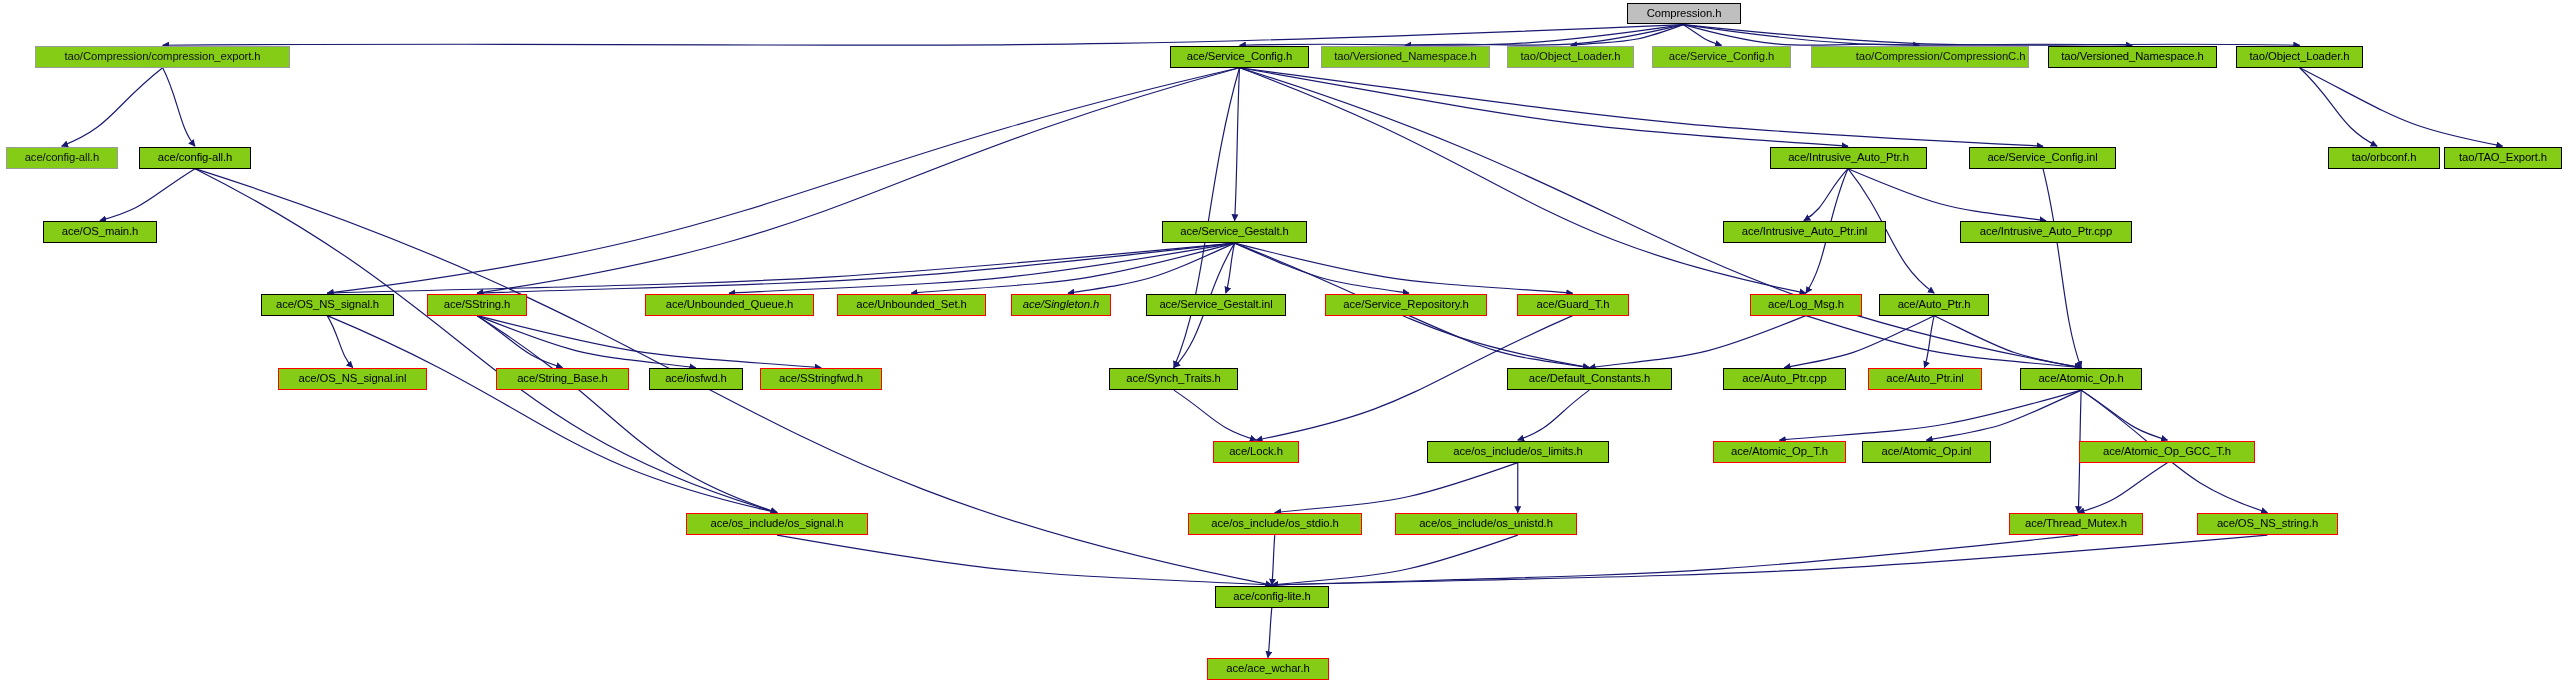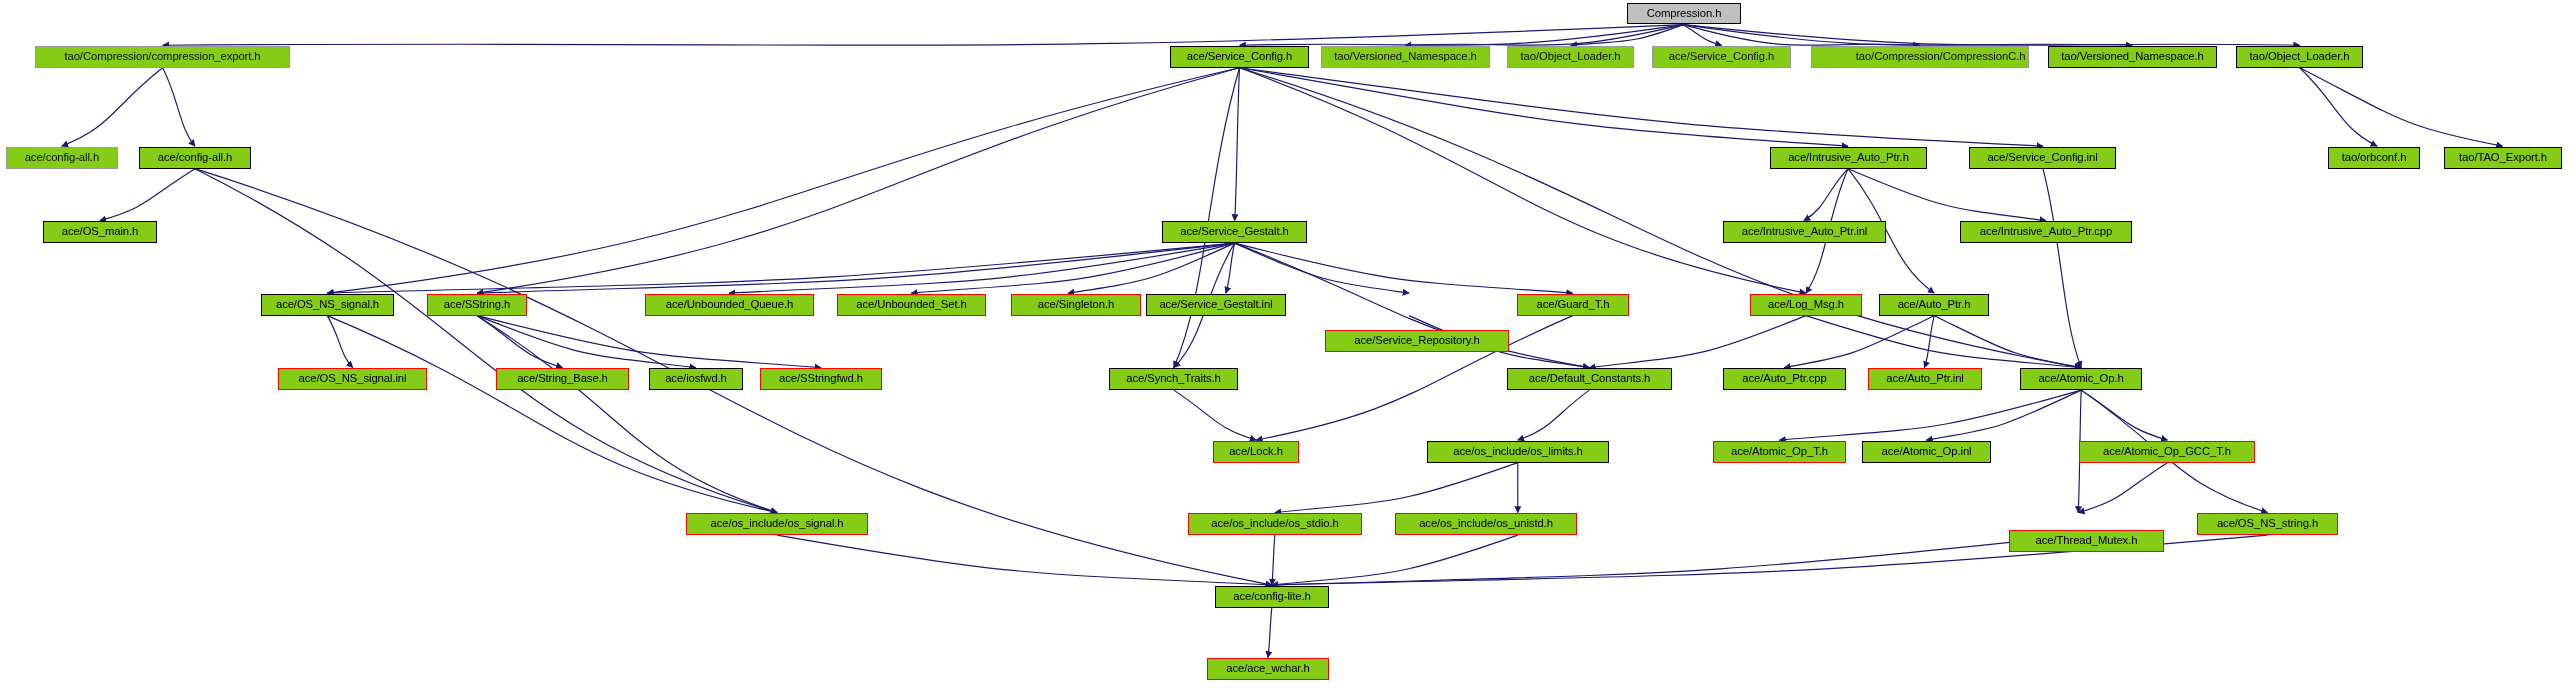--- a/index.html
+++ b/index.html
@@ -167,21 +167,21 @@
       </div>
       <div class="node " style="left: 139px; top: 147px; width: 112px;">
         <span class="node-label">ace/config-all.h</span>
       </div>
       <div class="node " style="left: 1770px; top: 147px; width: 157px;">
         <span class="node-label">ace/Intrusive_Auto_Ptr.h</span>
       </div>
       <div class="node " style="left: 1969px; top: 147px; width: 147px;">
         <span class="node-label">ace/Service_Config.inl</span>
       </div>
-      <div class="node " style="left: 2328px; top: 147px; width: 92px;">
+      <div class="node " style="left: 2328px; top: 147px; width: 112px;">
         <span class="node-label">tao/orbconf.h</span>
       </div>
       <div class="node " style="left: 2444px; top: 147px; width: 118px;">
         <span class="node-label">tao/TAO_Export.h</span>
       </div>
       <div class="node " style="left: 43px; top: 221px; width: 114px;">
         <span class="node-label">ace/OS_main.h</span>
       </div>
       <div class="node " style="left: 1162px; top: 221px; width: 145px;">
         <span class="node-label">ace/Service_Gestalt.h</span>
@@ -197,27 +197,27 @@
       </div>
       <div class="node red" style="left: 427px; top: 294px; width: 100px;">
         <span class="node-label">ace/SString.h</span>
       </div>
       <div class="node red" style="left: 645px; top: 294px; width: 169px;">
         <span class="node-label">ace/Unbounded_Queue.h</span>
       </div>
       <div class="node red" style="left: 837px; top: 294px; width: 149px;">
         <span class="node-label">ace/Unbounded_Set.h</span>
       </div>
-      <div class="node red" style="left: 1011px; top: 294px; width: 130px;">
+      <div class="node red" style="left: 1011px; top: 294px; width: 100px; font-style: italic;">
         <span class="node-label">ace/Singleton.h</span>
       </div>
       <div class="node " style="left: 1146px; top: 294px; width: 140px;">
         <span class="node-label">ace/Service_Gestalt.inl</span>
       </div>
-      <div class="node red" style="left: 1325px; top: 294px; width: 184px; margin-top: 36px;">
+      <div class="node red" style="left: 1325px; top: 294px; width: 162px;">
         <span class="node-label">ace/Service_Repository.h</span>
       </div>
       <div class="node red" style="left: 1517px; top: 294px; width: 112px;">
         <span class="node-label">ace/Guard_T.h</span>
       </div>
       <div class="node red" style="left: 1750px; top: 294px; width: 112px;">
         <span class="node-label">ace/Log_Msg.h</span>
       </div>
       <div class="node " style="left: 1879px; top: 294px; width: 110px;">
         <span class="node-label">ace/Auto_Ptr.h</span>
@@ -266,21 +266,21 @@
       </div>
       <div class="node red" style="left: 686px; top: 513px; width: 182px;">
         <span class="node-label">ace/os_include/os_signal.h</span>
       </div>
       <div class="node red" style="left: 1188px; top: 513px; width: 174px;">
         <span class="node-label">ace/os_include/os_stdio.h</span>
       </div>
       <div class="node red" style="left: 1395px; top: 513px; width: 182px;">
         <span class="node-label">ace/os_include/os_unistd.h</span>
       </div>
-      <div class="node red" style="left: 2009px; top: 513px; width: 155px; margin-top: 17px;">
+      <div class="node red" style="left: 2009px; top: 513px; width: 134px;">
         <span class="node-label">ace/Thread_Mutex.h</span>
       </div>
       <div class="node red" style="left: 2197px; top: 513px; width: 141px;">
         <span class="node-label">ace/OS_NS_string.h</span>
       </div>
       <div class="node " style="left: 1215px; top: 586px; width: 114px;">
         <span class="node-label">ace/config-lite.h</span>
       </div>
       <div class="node red" style="left: 1207px; top: 658px; width: 122px;">
         <span class="node-label">ace/ace_wchar.h</span>

